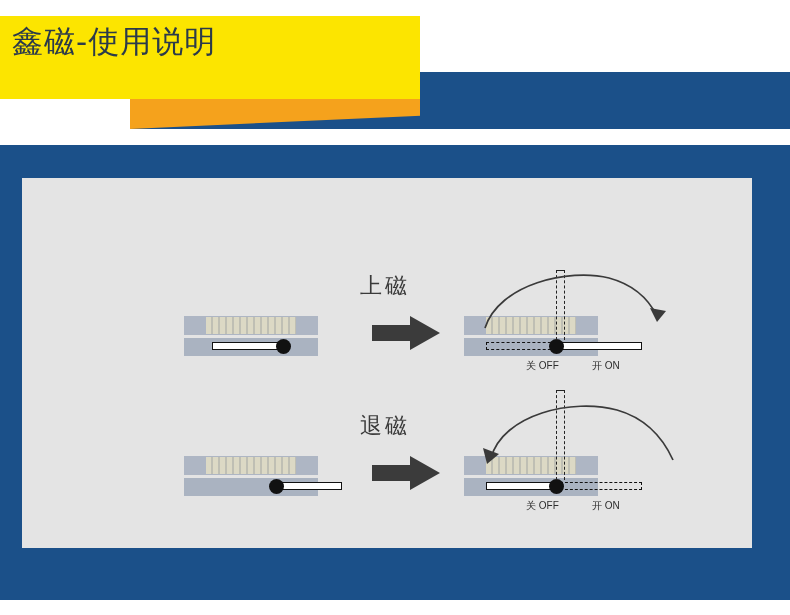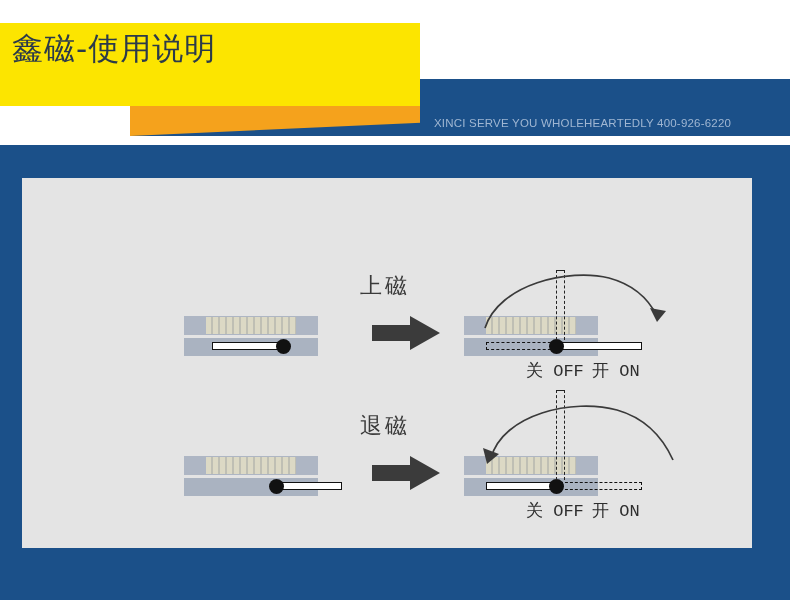--- a/index.html
+++ b/index.html
@@ -11,21 +11,21 @@
     width: 790px;
     height: 615px;
     font-family: "Liberation Sans", "DejaVu Sans", sans-serif;
     position: relative;
     overflow: hidden;
   }
 
   
   .header {
     position: absolute;
-    left: 0; top: 11px;
+    left: 0; top: 4px;
     width: 790px;
     height: 103px;
   }
   .yellow-block {
     position: absolute;
     left: 0; top: 12px;
     width: 420px;
     height: 83px;
     background: #FCE500;
   }
@@ -211,42 +211,41 @@
 
   
   .arc {
     position: absolute;
   }
   .arc svg { display: block; overflow: visible; }
 
   
   .sw-label {
     position: absolute;
-    font-size: 17px;
+    font-size: 10px;
     color: #2D2D2D;
     white-space: nowrap;
-    font-family: Liberation Mono, monospace;
+    font-family: Liberation Sans, sans-serif;
   }
 </style>
 </head>
 <body>
 
 <div class="header">
 
   <div class="yellow-block"></div>
 
   <div class="title-cn">鑫磁-使用说明</div>
 
 
   <div class="orange-wedge"></div>
   <div class="blue-wedge"></div>
   <div class="blue-bar"></div>
 
 
-  <div class="banner-en">XINCI SERVE YOU WHOLEHEARTEDLY 400-926-6220</div>
 </div>
 
 <div class="blue-panel"></div>
 
 <div class="content-box">
 
   <div class="row row-magnetize">
 
     <div class="step-label label-mag">上磁</div>
 

